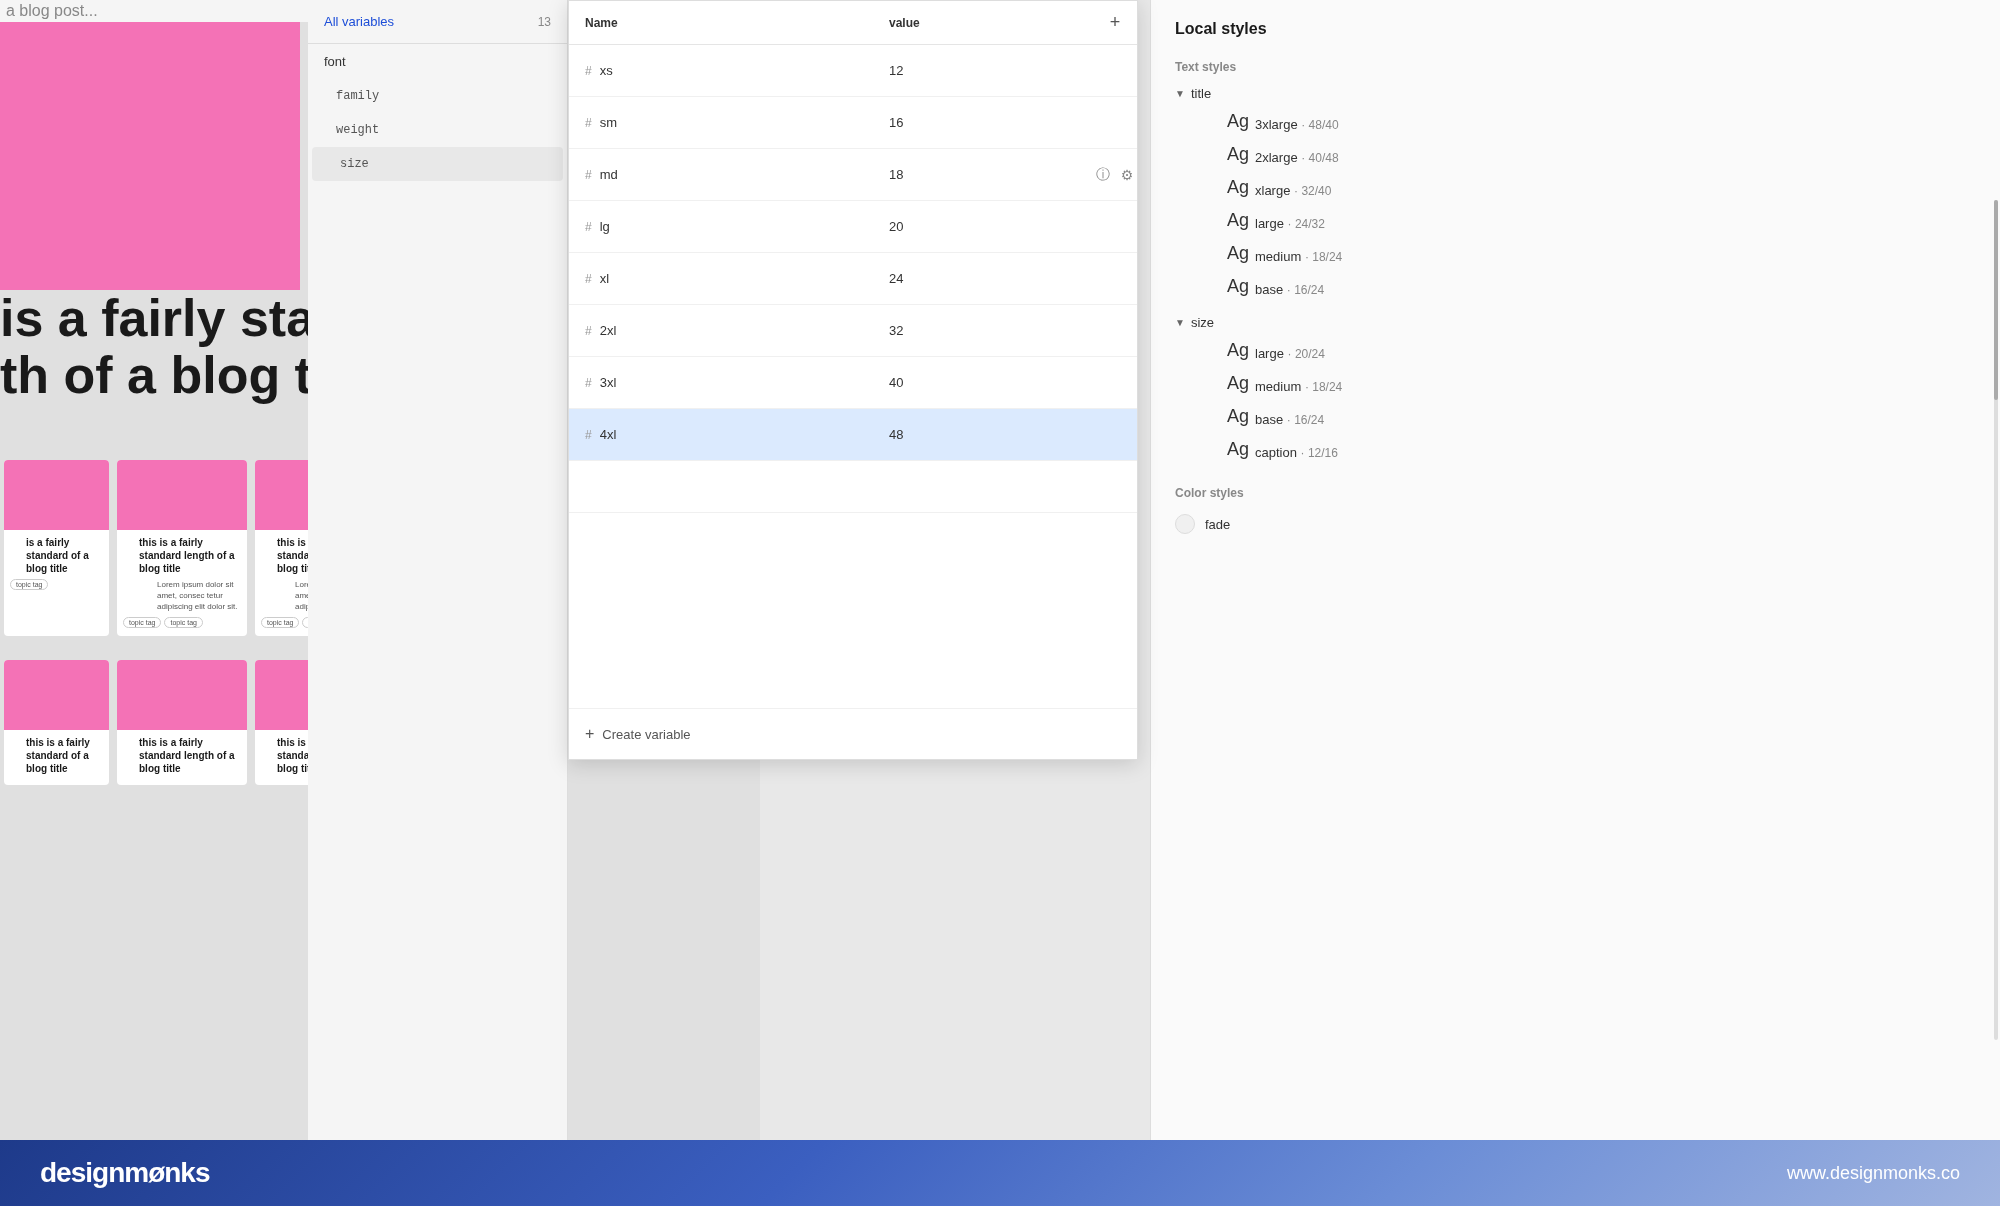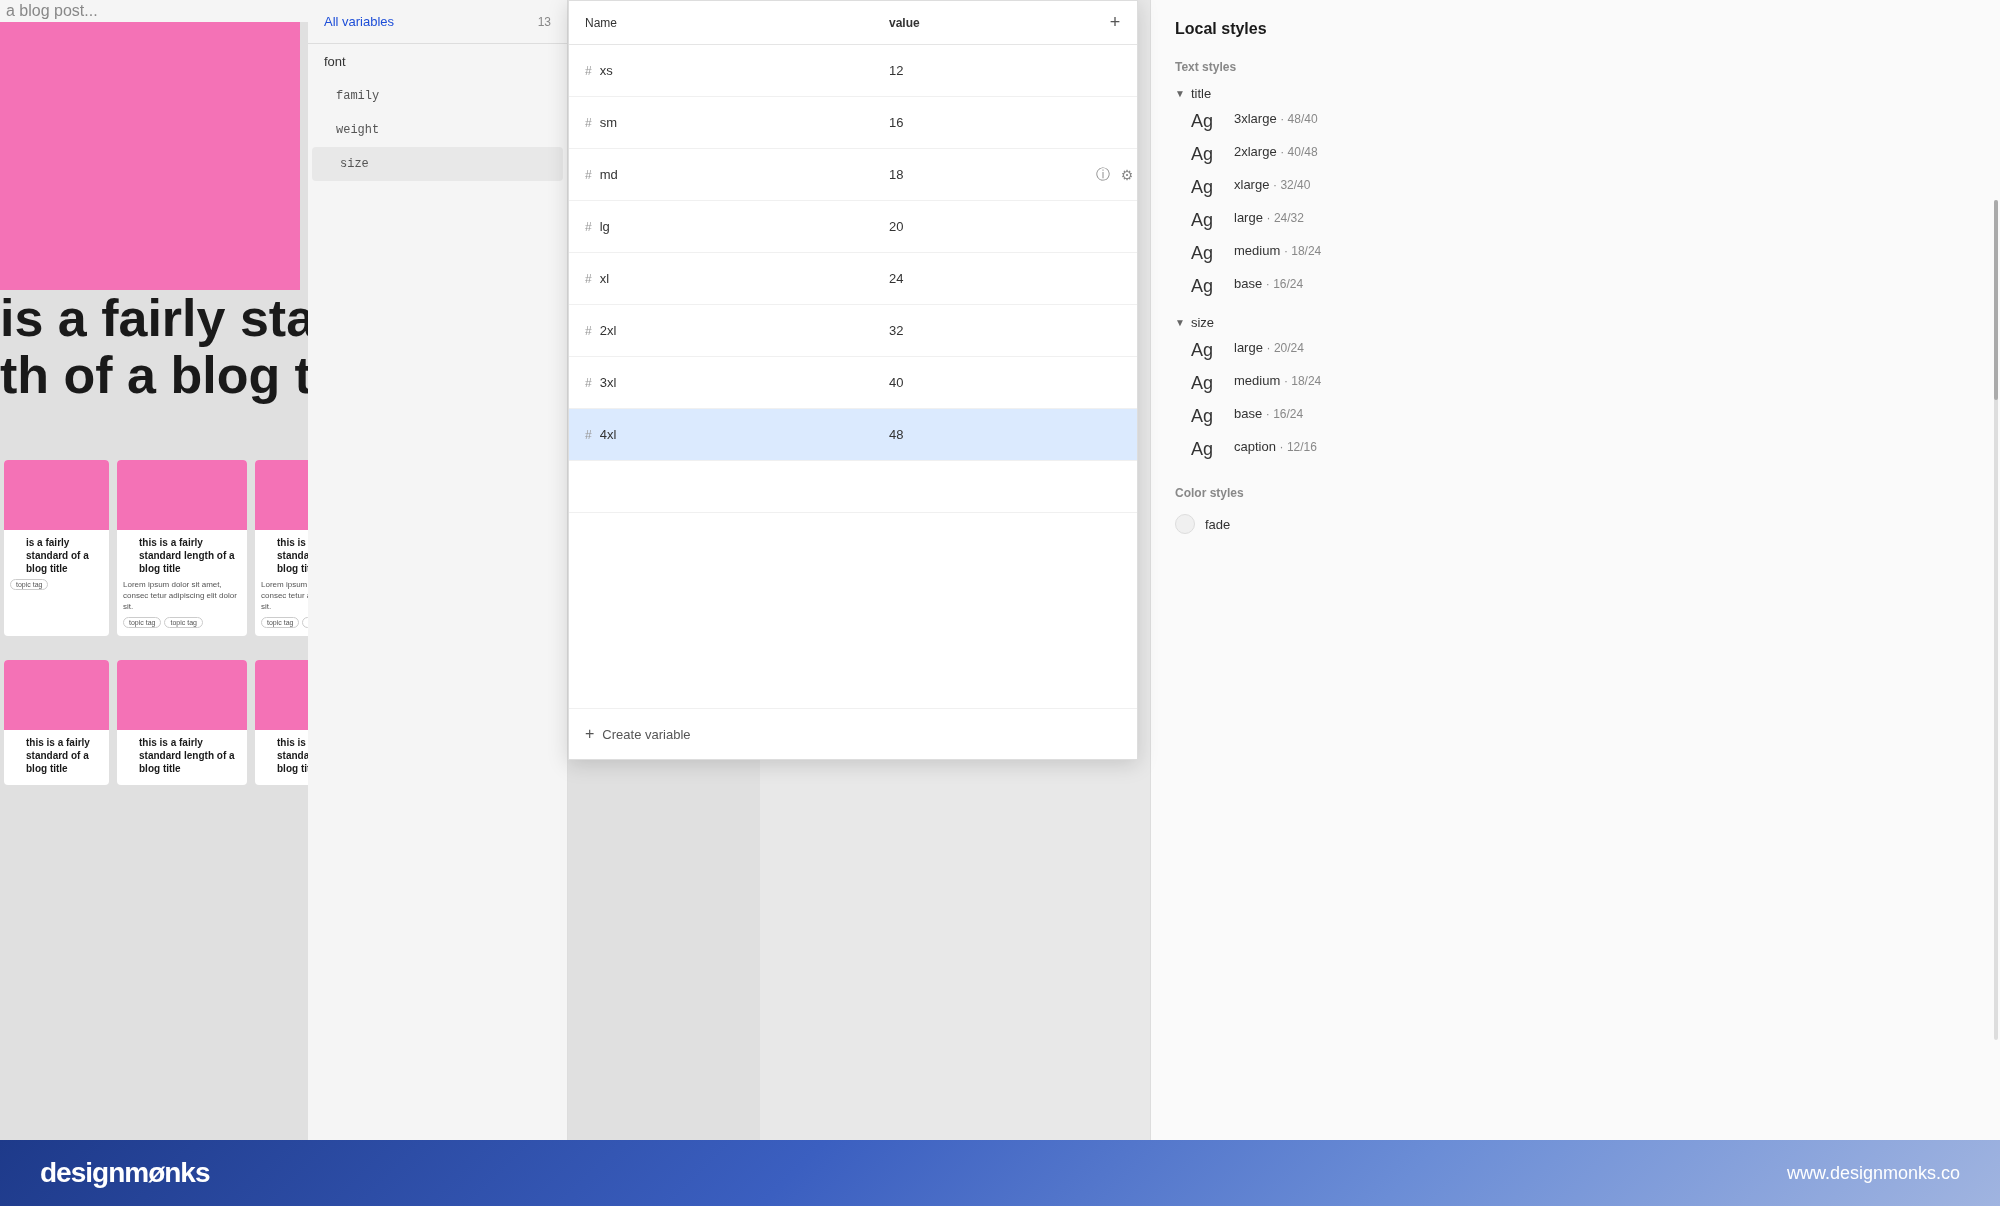--- a/index.html
+++ b/index.html
@@ -87,20 +87,21 @@
       line-height: 1.3;
       margin-bottom: 4px;
       margin-left: 16px;
     }
 
     .blog-card-desc {
       font-size: 8px;
       color: #555;
       line-height: 1.4;
       margin-bottom: 4px;
+      margin-left: 34px;
     }
 
     .tag-row {
       display: flex;
       gap: 3px;
       flex-wrap: wrap;
     }
 
     .tag {
       font-size: 7px;
@@ -201,21 +202,21 @@
       align-items: center;
       height: 44px;
       border-bottom: 1px solid #e5e5e5;
       background: white;
     }
 
     .var-col-name {
       flex: 1;
       padding: 0 16px;
       font-size: 12px;
-      font-weight: 400;
+      font-weight: 700;
       color: #333;
     }
 
     .var-col-value {
       width: 220px;
       padding: 0 16px;
       font-size: 12px;
       font-weight: 600;
       color: #333;
     }
@@ -336,24 +337,25 @@
     }
 
     .section-name {
       font-size: 13px;
       font-weight: 400;
       color: #333;
     }
 
     .style-item {
       display: flex;
-      align-items: flex-start;
-      gap: 19px;
+      align-items: flex-end;
+      gap: 4px;
       padding: 6px 24px 6px 40px;
       cursor: pointer;
+      margin-left: 36px;
     }
 
     .ag-preview {
       font-size: 18px;
       font-weight: 500;
       color: #333;
       min-width: 24px;
     }
 
     .style-label {

